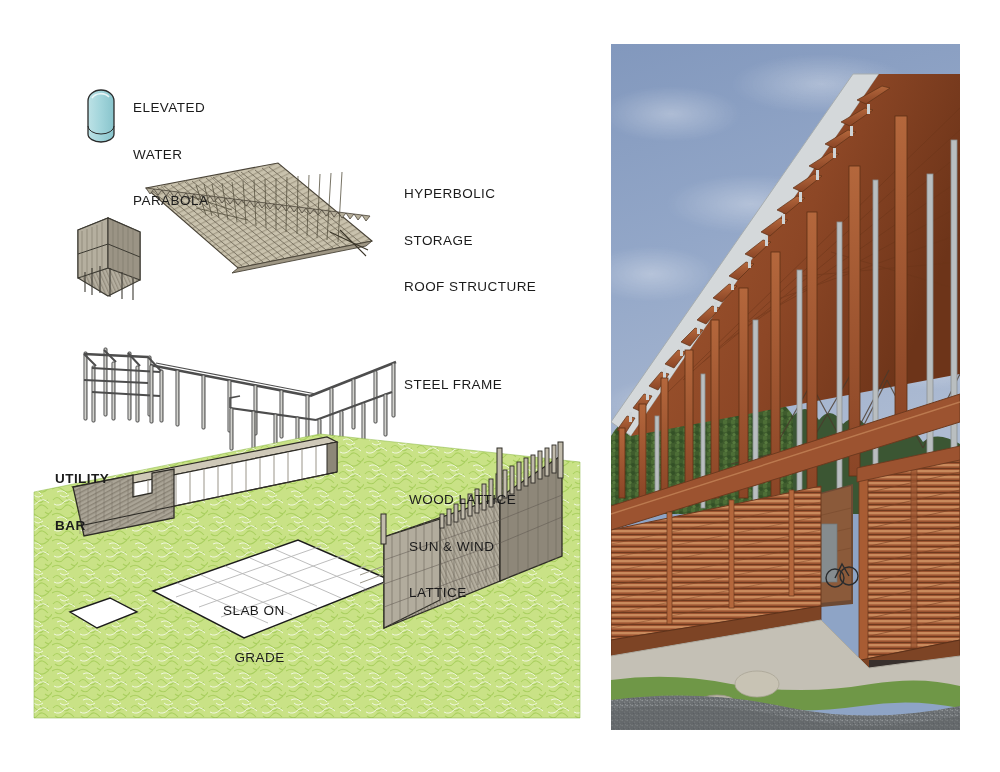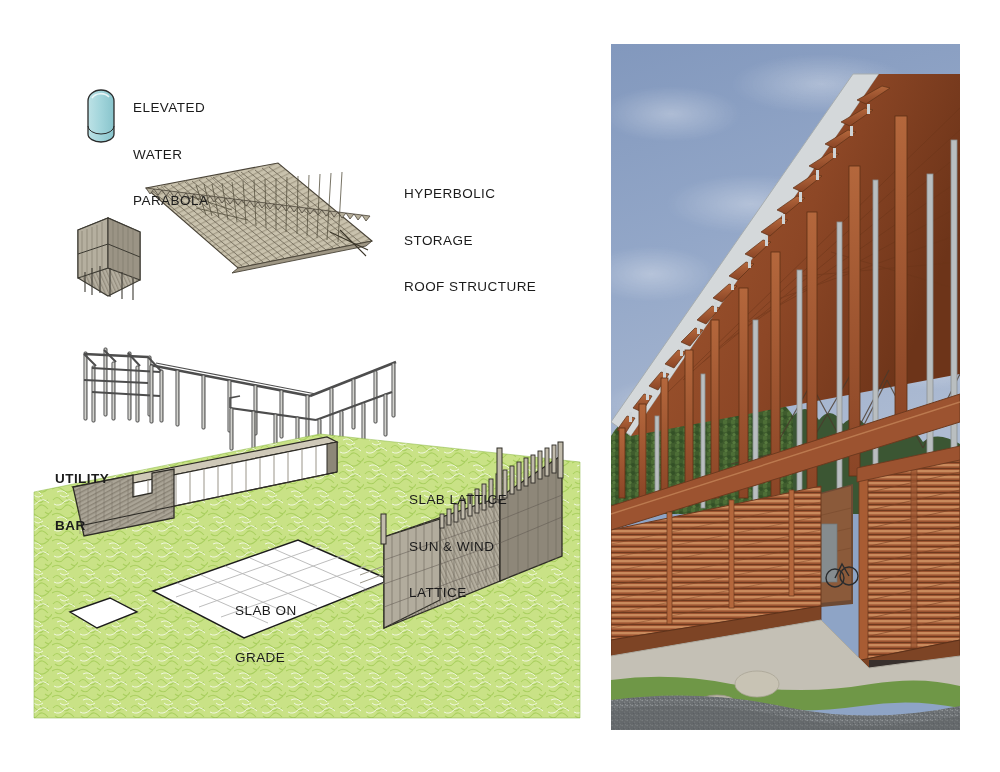--- a/index.html
+++ b/index.html
@@ -416,33 +416,36 @@
     <div>WATER</div>
     <div>PARABOLA</div>
   </div>
 
   <div class="label" style="left:404px;top:155px;">
     <div>HYPERBOLIC</div>
     <div>STORAGE</div>
     <div>ROOF STRUCTURE</div>
   </div>
 
+  <div class="label" style="left:404px;top:346px;">
+    <div>STEEL FRAME</div>
+  </div>
 
   <div class="label" style="left:55px;top:440px;font-weight:bold;">
     <div>UTILITY</div>
     <div>BAR</div>
   </div>
 
   <div class="label" style="left:409px;top:461px;">
-    <div>SLAB LATTICE</div>
+    <div>WOOD LATTICE</div>
     <div>SUN &amp; WIND</div>
     <div>LATTICE</div>
   </div>
 
-  <div class="label" style="left:235px;top:572px;">
+  <div class="label" style="left:223px;top:572px;text-align:right;">
     <div>SLAB ON</div>
     <div>GRADE</div>
   </div>
 
   <div id="photo-panel">
     <svg id="photo-svg" viewBox="0 0 349 686" preserveAspectRatio="none">
       <defs>
         <linearGradient id="skyG" x1="0" y1="0" x2="0.25" y2="1">
           <stop offset="0" stop-color="#8298bd"></stop>
           <stop offset="0.45" stop-color="#93a7c8"></stop>

